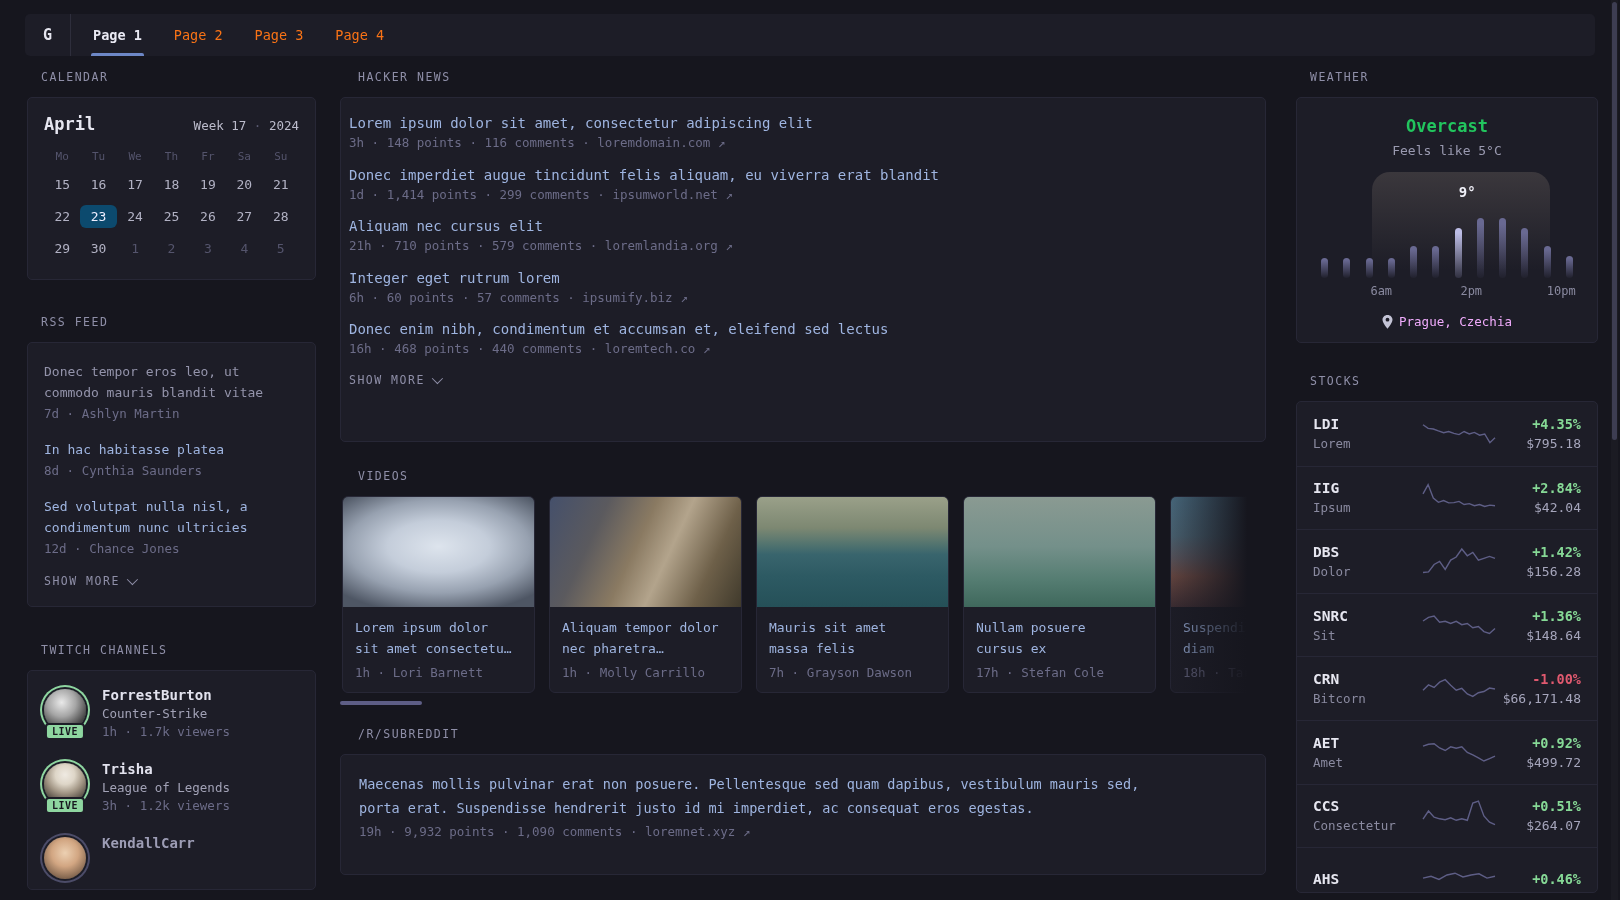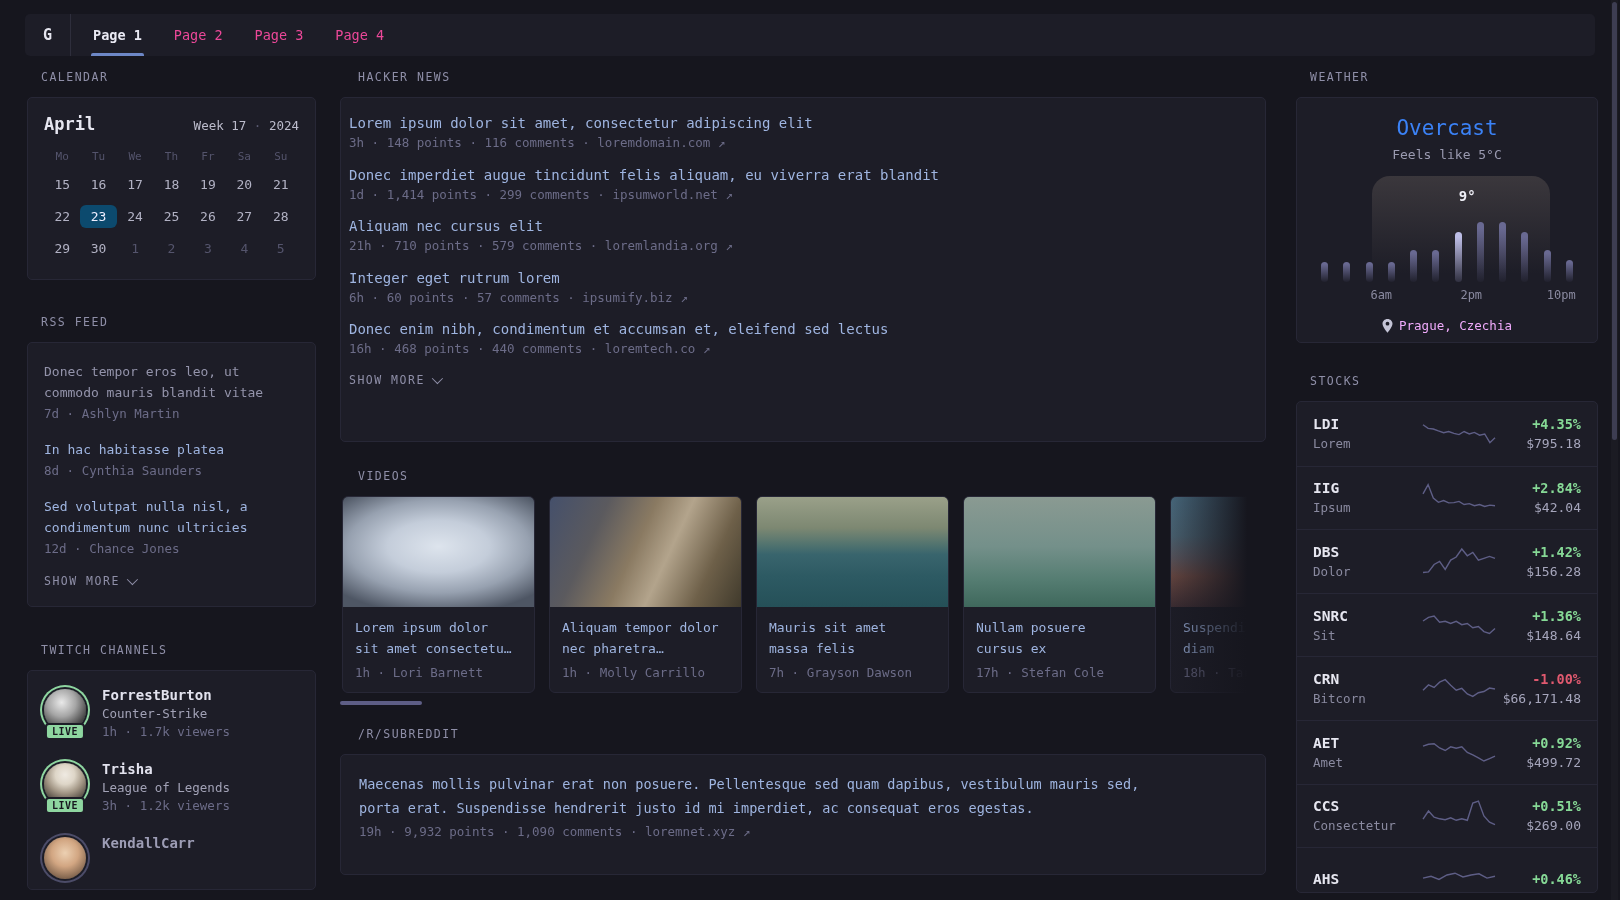--- a/index.html
+++ b/index.html
@@ -19,21 +19,21 @@
     position:absolute; left:25px; top:14px; right:25px; height:42px;
     background:#1d1d27; border-radius:5px; display:flex; align-items:stretch;
   }
   .nav-logo {
     width:46px; display:flex; align-items:center; justify-content:center;
     color:#e6e6f0; font-weight:bold; font-size:15px;
     border-right:1px solid #2e2e3c;
   }
   .nav-tabs { display:flex; align-items:stretch; padding-left:6px; }
   .nav-tab {
-    display:flex; align-items:center; padding:0 16px; color:#ec4899;
+    display:flex; align-items:center; padding:0 16px; color:#f97316;
     font-size:13.5px; position:relative; cursor:pointer;
   }
   .nav-tab.active { color:#eaeaf4; font-weight:bold; }
   .nav-tab.active::after {
     content:""; position:absolute; left:14px; right:14px; bottom:0;
     height:3px; border-radius:2px 2px 0 0; background:#6d87c6;
   }
 
   
   .section-header {
@@ -119,21 +119,21 @@
     width:82px; height:4px; border-radius:2px; background:#5e5e86; margin-top:8px;
   }
 
   
   .reddit-card { padding:17px 18px; height:121px; overflow:hidden; }
   .rd-title { font-size:13.5px; line-height:24px; max-width:800px; display:block; }
   .rd-meta { margin-top:4px; }
 
   
   .weather-card { padding:18px 16px 14px; height:246px; text-align:center; position:relative; }
-  .w-cond { color:#3b82f6; font-size:21px; font-weight:normal; }
+  .w-cond { color:#22c55e; font-size:17px; font-weight:bold; }
   .w-feels { color:#9a9ab0; font-size:13px; margin-top:7px; }
   .w-chart { position:relative; height:106px; margin-top:14px; }
   .w-daylight {
     position:absolute; left:59px; width:178px; top:0; bottom:0; border-radius:18px;
     background:linear-gradient(to bottom, rgba(64,60,64,.85), rgba(40,40,50,0) 92%);
   }
   .w-bars { position:absolute; left:0; right:0; bottom:0; height:66px;
             display:flex; justify-content:space-between; align-items:flex-end; padding:0 8px; }
   .w-bar { width:7px; border-radius:4px;
            background:linear-gradient(to bottom,#696992 10%, rgba(80,80,120,.08) 100%); }
@@ -467,21 +467,21 @@
       <div class="stock-row">
         <div class="st-left">
           <div class="st-sym">CCS</div>
           <div class="st-name">Consectetur</div>
         </div>
         <div class="st-spark"><svg width="76" height="38" viewBox="0 0 76 38">
             <polyline points="2.0,24.1 7.5,16.0 13.1,22.2 18.6,23.8 24.2,24.7 29.7,22.8 35.2,25.3 40.8,23.8 46.3,25.3 51.8,8.0 57.4,6.1 62.9,21.0 68.5,27.2 74.0,29.7" fill="none" stroke="#5e5e86" stroke-width="1.4"></polyline>
           </svg></div>
         <div class="st-right">
           <div class="st-change up">+0.51%</div>
-          <div class="st-price">$269.00</div>
+          <div class="st-price">$264.07</div>
         </div>
       </div>
       <div class="stock-row">
         <div class="st-left">
           <div class="st-sym">AHS</div>
         </div>
         <div class="st-spark"><svg width="76" height="38" viewBox="0 0 76 38">
             <polyline points="2.0,19.1 10.0,17.3 18.0,20.4 26.0,16.0 34.0,14.2 42.0,17.9 50.0,16.0 58.0,14.8 66.0,19.1 74.0,17.3" fill="none" stroke="#5e5e86" stroke-width="1.4"></polyline>
           </svg></div>
         <div class="st-right">

